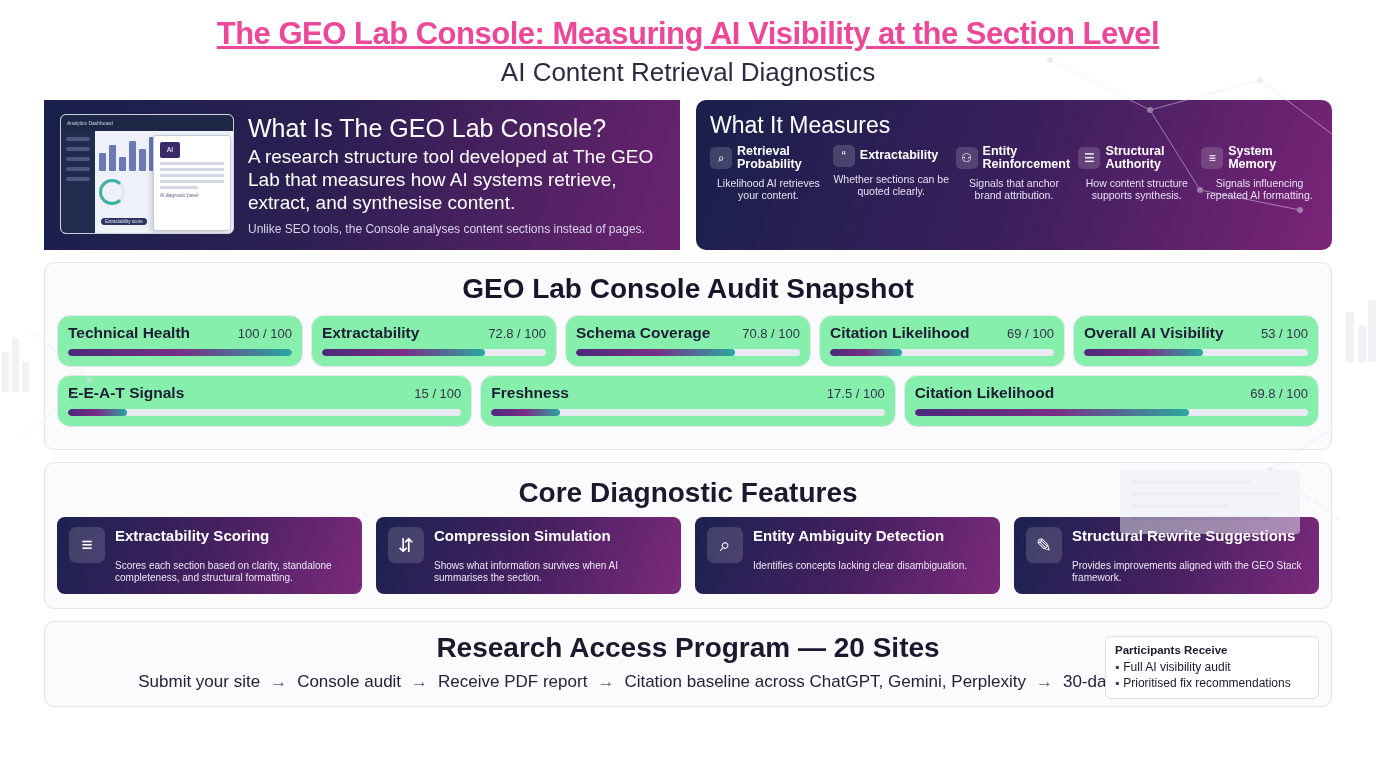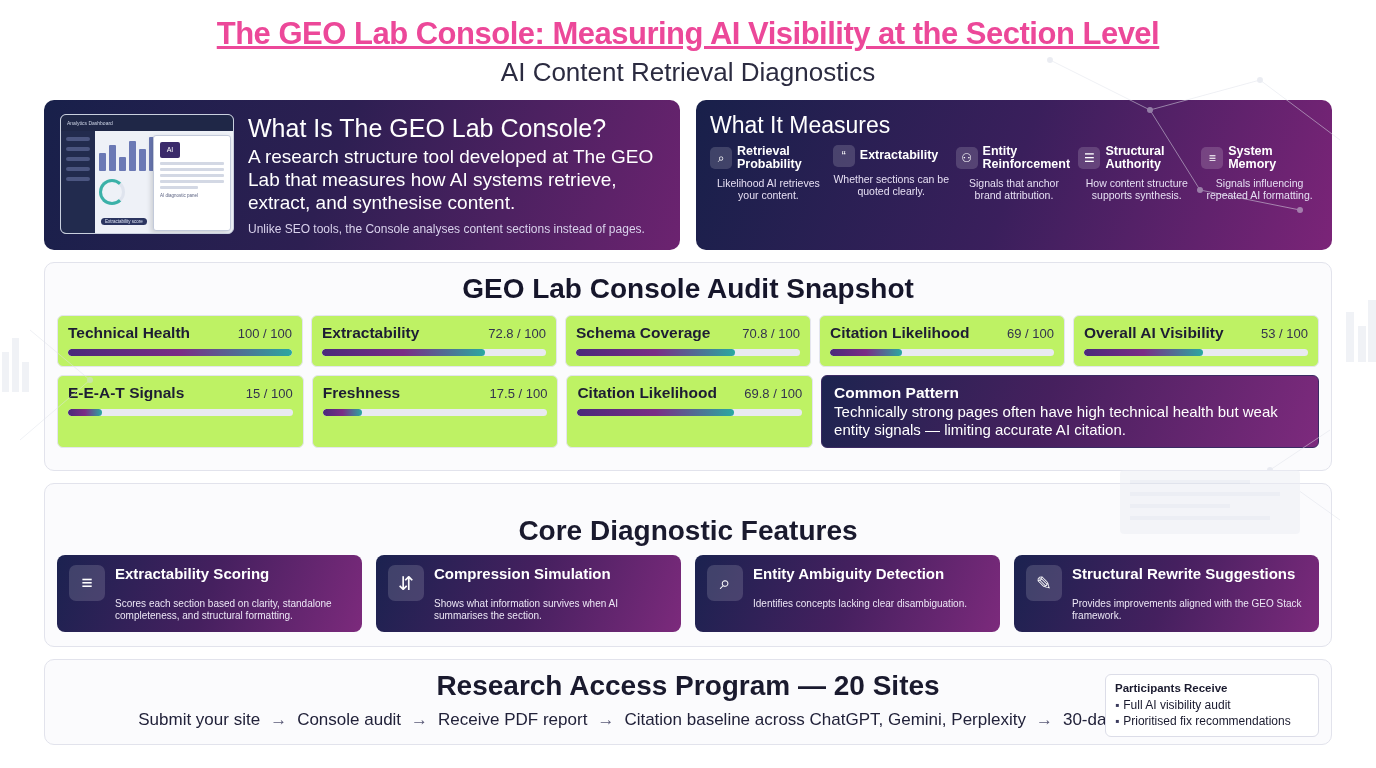--- a/index.html
+++ b/index.html
@@ -19,21 +19,21 @@
   .header { text-align: center; padding-top: 18px; }
   .title {
     font-size: 31px; font-weight: bold; letter-spacing: -0.5px;
     color: #ec4899; line-height: 1.05; text-decoration: underline;
   }
   .subtitle { font-size: 26px; color: #2b2b40; margin-top: 6px; font-weight: normal; }
 
   
   .top-row { display: flex; gap: 16px; padding: 12px 44px 0 44px; }
   .card-about {
-    flex: 0 0 636px; border-radius: 10px; padding: 14px 16px;
+    flex: 0 0 636px; border-radius: 0; padding: 14px 16px;
     background: linear-gradient(110deg, #18204a 0%, #2d1f52 45%, #6c2370 100%);
     color: #fff; display: flex; gap: 14px; align-items: flex-start;
     min-height: 150px;
   }
   .mini-shot {
     flex: 0 0 174px; height: 120px; border-radius: 6px;
     background: #eef1f7; position: relative; overflow: hidden;
     border: 1px solid #c9d0de;
   }
   .mini-shot .ms-top { height: 16px; background: #1f2747; display: flex; align-items: center; padding-left: 6px; }
@@ -76,38 +76,38 @@
   .m-desc { font-size: 10.5px; color: #e6dff3; margin-top: 6px; line-height: 1.18; }
 
   
   .panel {
     margin: 12px 44px 0 44px; background: #fbfbfd; border: 1px solid #e2e3ec;
     border-radius: 10px; padding: 10px 12px 14px 12px;
   }
   .panel-title { text-align: center; font-size: 28px; font-weight: bold; color: #16162b; margin-bottom: 10px;}
   .metric-row { display: flex; gap: 8px; margin-bottom: 8px; }
   .metric {
-    flex: 1; background: #bef264; border: 1px solid #e4e5ee; border-radius: 6px;
+    flex: 1; background: #86efac; border: 1px solid #e4e5ee; border-radius: 13px;
     padding: 8px 10px 10px 10px;
   }
   .metric .m-top { display: flex; justify-content: space-between; align-items: baseline; }
   .metric .m-label { font-size: 15.5px; font-weight: bold; color: #1d1d33; }
   .metric .m-val { font-size: 13px; color: #33334d; }
   .bar-track { height: 7px; border-radius: 4px; background: #e9eaf1; margin-top: 7px; overflow: hidden; }
   .bar-fill { height: 100%; border-radius: 4px; background: linear-gradient(90deg,#4a2a7a,#7a2d86,#2ba8a0); }
   .callout {
     flex: 2.1; border-radius: 6px; padding: 8px 12px; color: #fff;
     background: linear-gradient(110deg, #1d2450 0%, #46205e 45%, #7d2a7d 100%);
     border: 1px solid #3b2a63;
   }
   .callout .c-title { font-size: 15.5px; font-weight: bold; }
   .callout .c-body { font-size: 15px; line-height: 1.2; margin-top: 1px; }
 
   
-  .features-title { text-align: center; font-size: 28px; font-weight: bold; margin: 21px 0 8px; }
+  .features-title { text-align: center; font-size: 28px; font-weight: bold; margin: 4px 0 8px; }
   .feature-row { display: flex; gap: 14px; }
   .feature {
     flex: 1; border-radius: 8px; padding: 10px 12px; color: #fff; display: flex; gap: 10px;
     background: linear-gradient(110deg, #1b2250 0%, #45205f 50%, #7c2a7c 100%);
     align-items: flex-start; min-height: 70px;
   }
   .f-icon {
     width: 36px; height: 36px; flex: 0 0 36px; border-radius: 7px;
     background: rgba(255,255,255,.15); display: flex; align-items: center; justify-content: center;
     font-size: 19px;
@@ -330,24 +330,20 @@
       </div>
       <div class="metric">
         <div class="m-top">
           <span class="m-label">Citation Likelihood</span>
           <span class="m-val">69.8 / 100</span>
         </div>
         <div class="bar-track">
             <div class="bar-fill" style="width:69.8%"></div>
           </div>
       </div>
-      <div class="callout">
-        <div class="c-title">Common Pattern</div>
-        <div class="c-body">Technically strong pages often have high technical health but weak entity signals — limiting accurate AI citation.</div>
-      </div>
     </div>
   </div>
 
   <div class="panel">
     <div class="features-title">Core Diagnostic Features</div>
     <div class="feature-row">
       <div class="feature">
         <div class="f-icon">≡</div>
         <div>
           <div class="f-title">Extractability Scoring</div>

